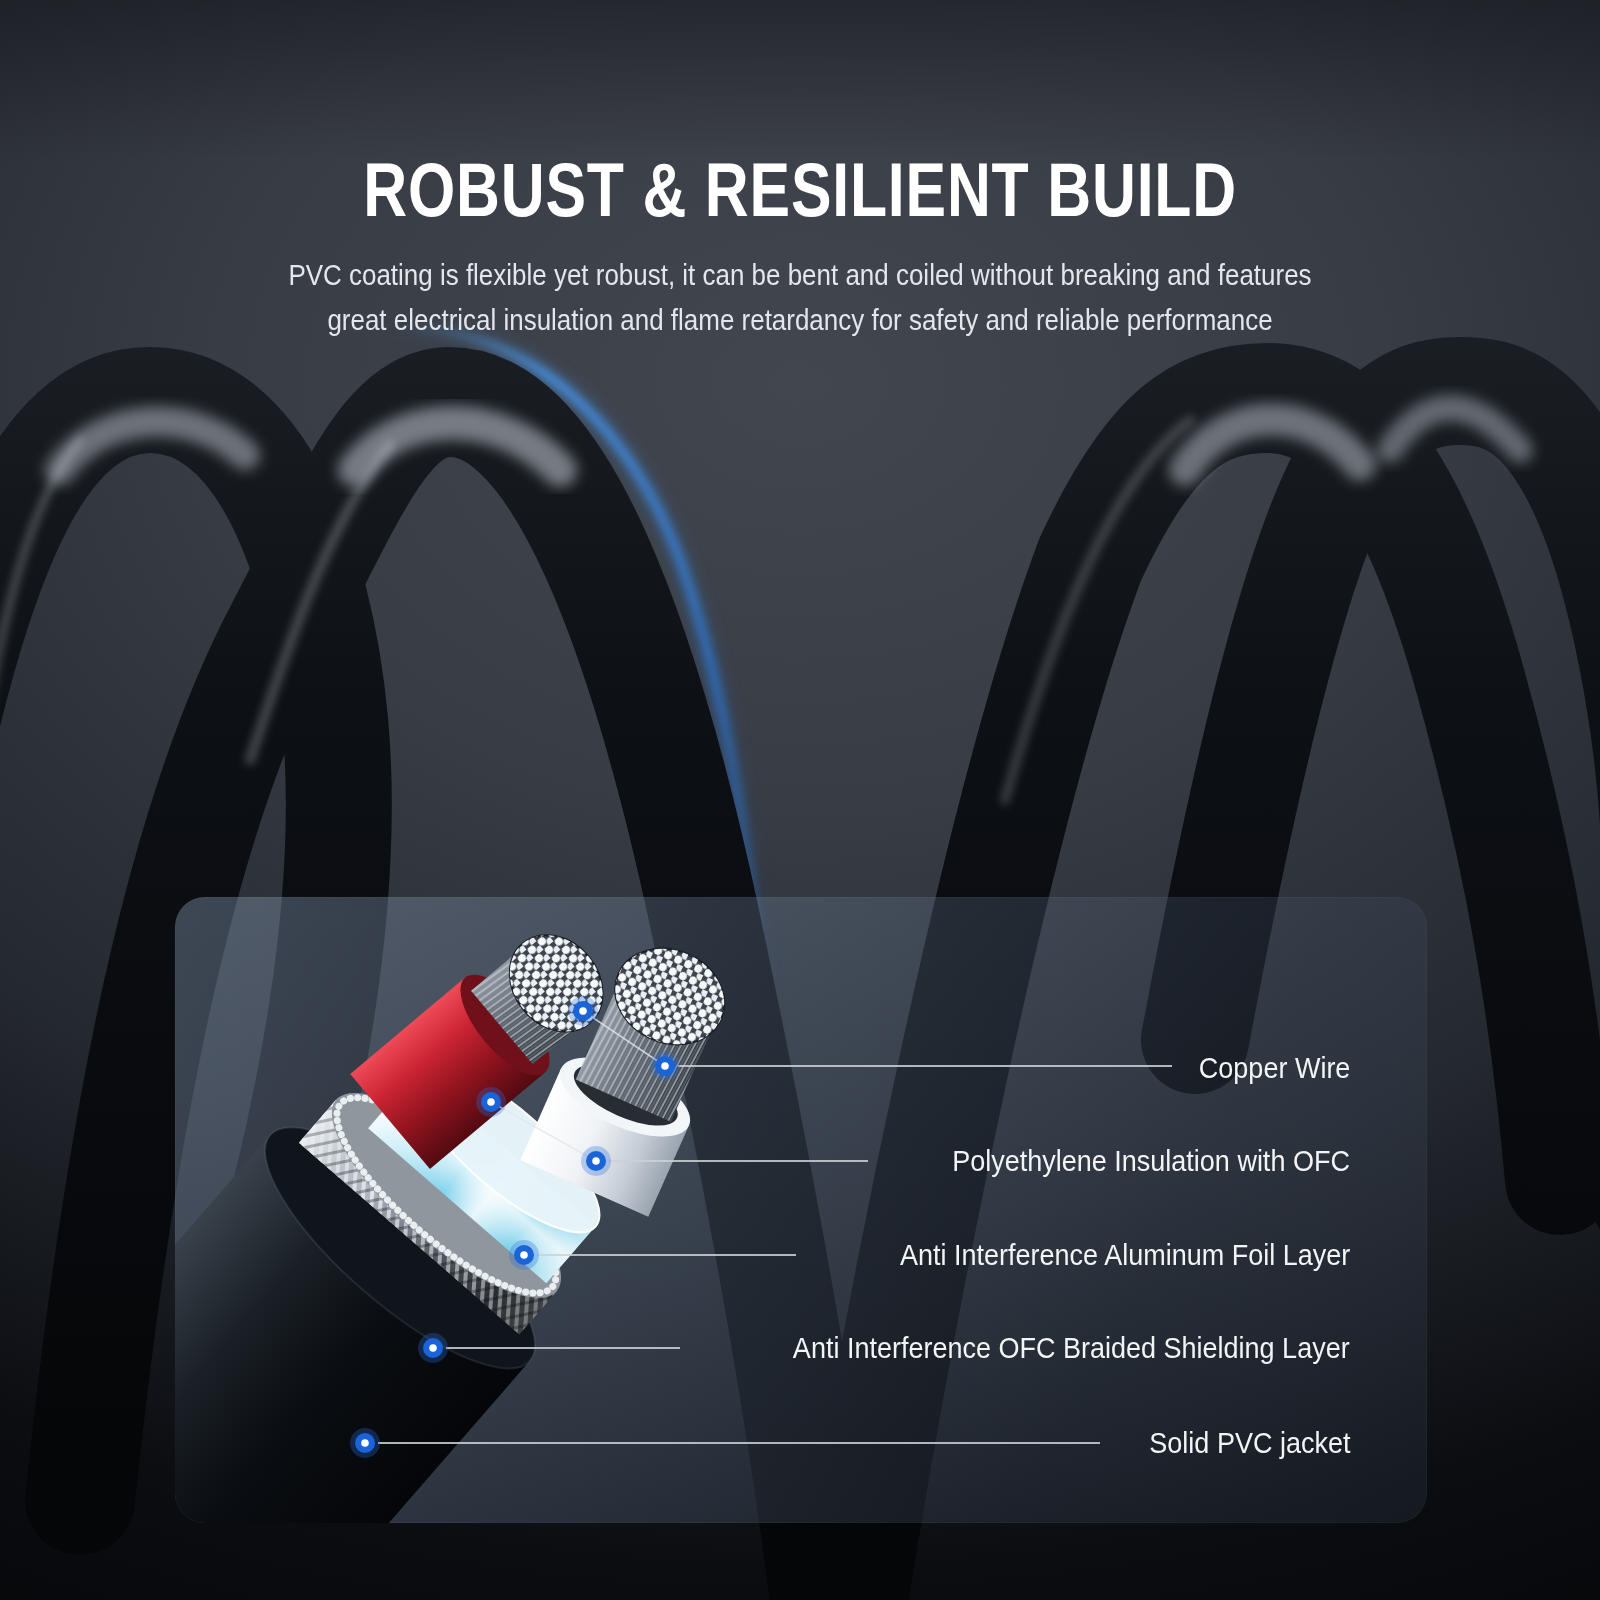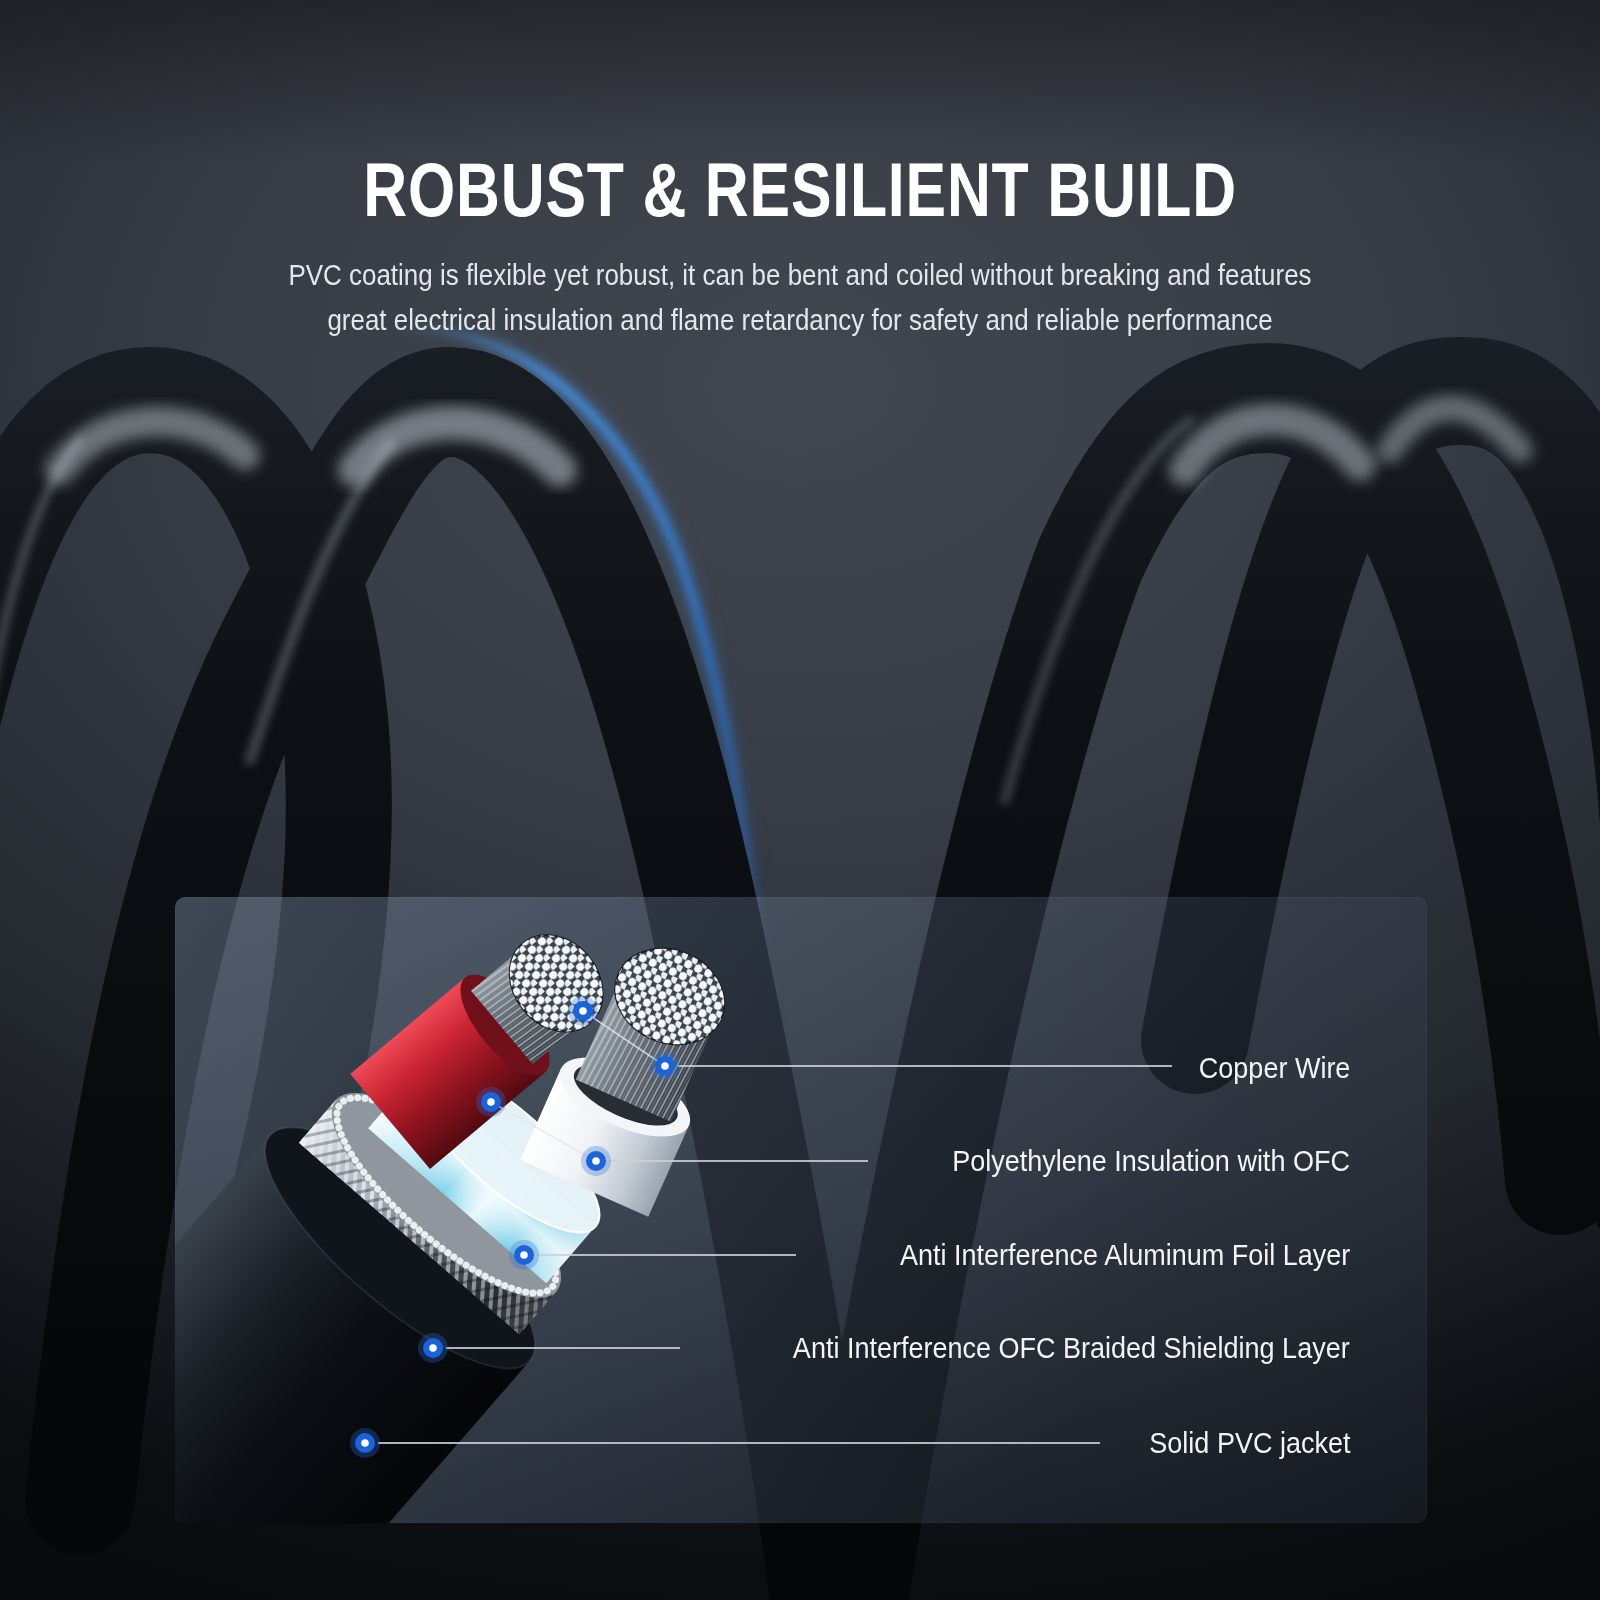--- a/index.html
+++ b/index.html
@@ -10,21 +10,21 @@
       linear-gradient(180deg, rgba(20,22,27,.55) 0%, rgba(20,22,27,0) 10%),
       radial-gradient(130% 95% at 50% 24%, #42464e 0%, #383c44 28%, #24282f 55%, #0b0d11 78%, #030405 100%);
   }
   .bg-svg{position:absolute;left:0;top:0;width:1600px;height:1600px;z-index:0;}
   .header{position:absolute;top:104px;left:0;width:1600px;text-align:center;z-index:3;margin-top:46px;}
   .title{font-size:76px;line-height:80px;font-weight:700;color:#ffffff;letter-spacing:1px;white-space:nowrap;}
   .title-inner{display:inline-block;transform:scaleX(.80);transform-origin:50% 50%;}
   .subtitle{margin-top:22px;font-size:29.5px;line-height:45px;font-weight:400;color:#e3e7ec;transform:scaleX(.88);transform-origin:50% 0;}
   .subtitle div{white-space:nowrap;}
   .card{
-    position:absolute;left:175px;top:897px;width:1252px;height:626px;border-radius:10px;overflow:hidden;z-index:2;
+    position:absolute;left:175px;top:897px;width:1252px;height:626px;border-radius:30px;overflow:hidden;z-index:2;
     background:linear-gradient(118deg, rgba(138,158,184,.40) 0%, rgba(106,126,152,.30) 42%, rgba(74,90,112,.23) 74%, rgba(62,76,96,.21) 100%);
     box-shadow:inset 0 0 0 1px rgba(255,255,255,.03);
   }
   .cs-svg{position:absolute;left:0;top:0;width:1252px;height:626px;}
   .callout-label{
     position:absolute;right:77px;height:40px;line-height:40px;font-size:30px;color:#f2f4f6;
     white-space:nowrap;transform:scaleX(.90);transform-origin:100% 50%;letter-spacing:0px;z-index:4;
   }
 </style>
 </head>

